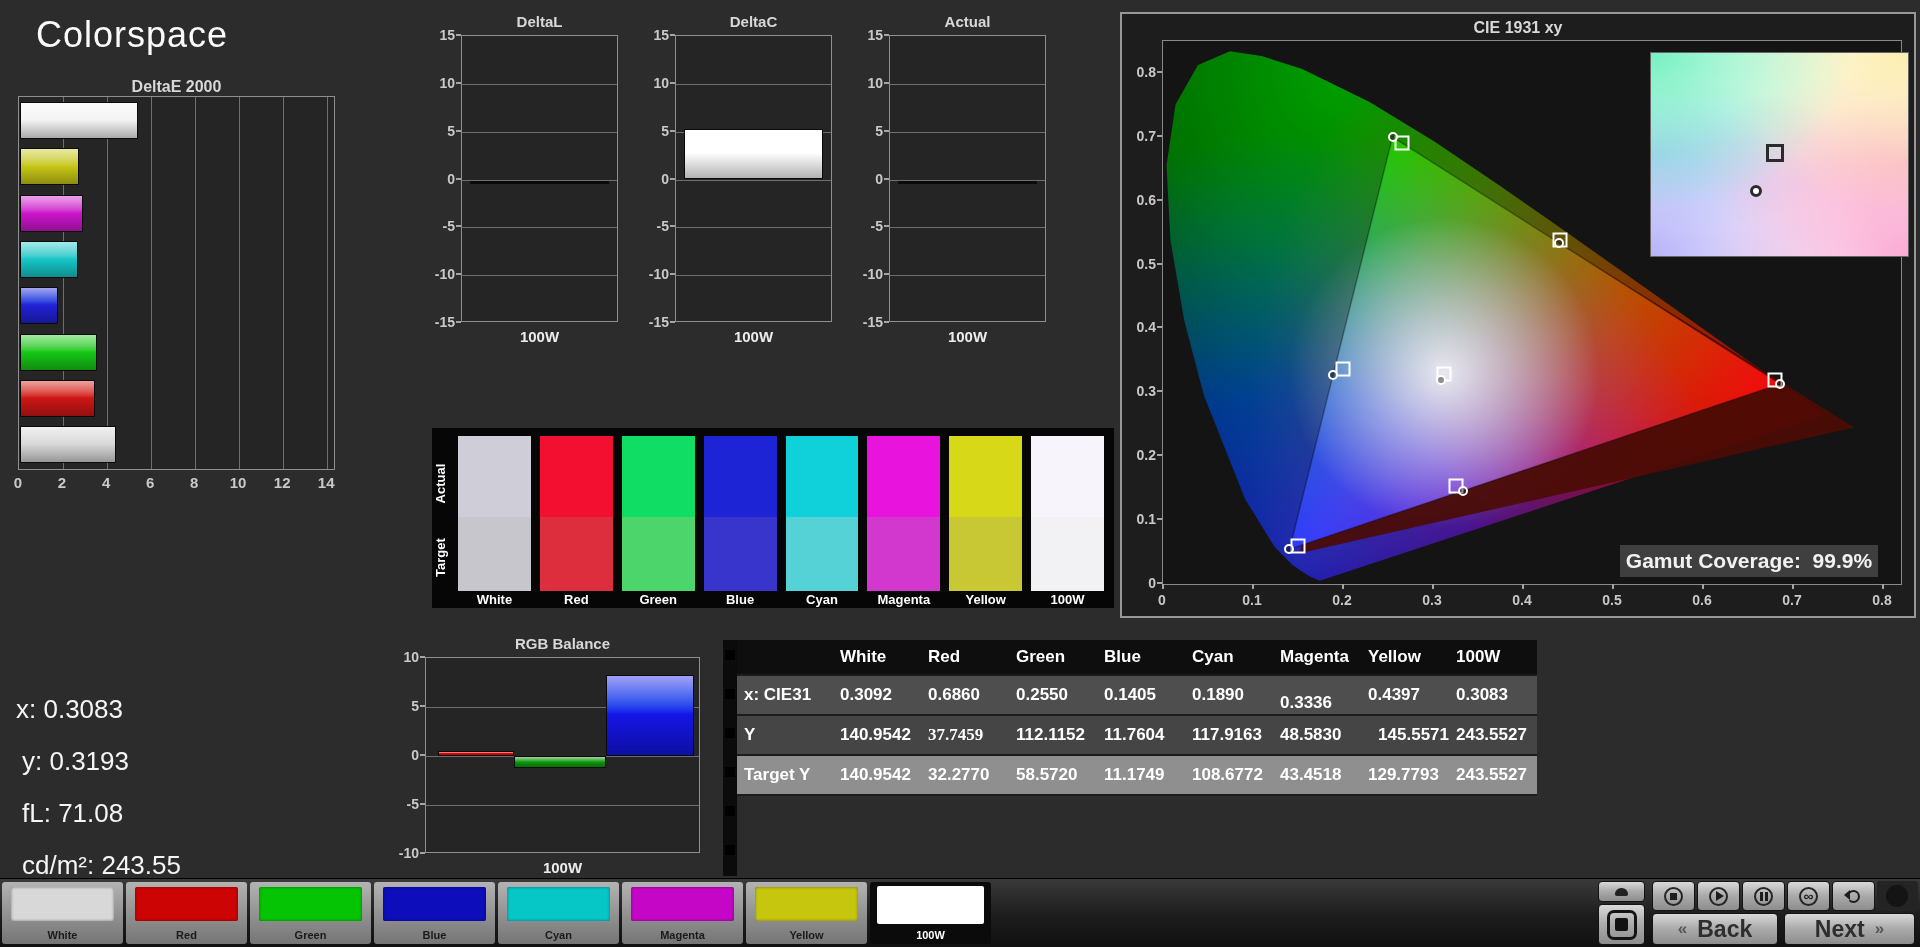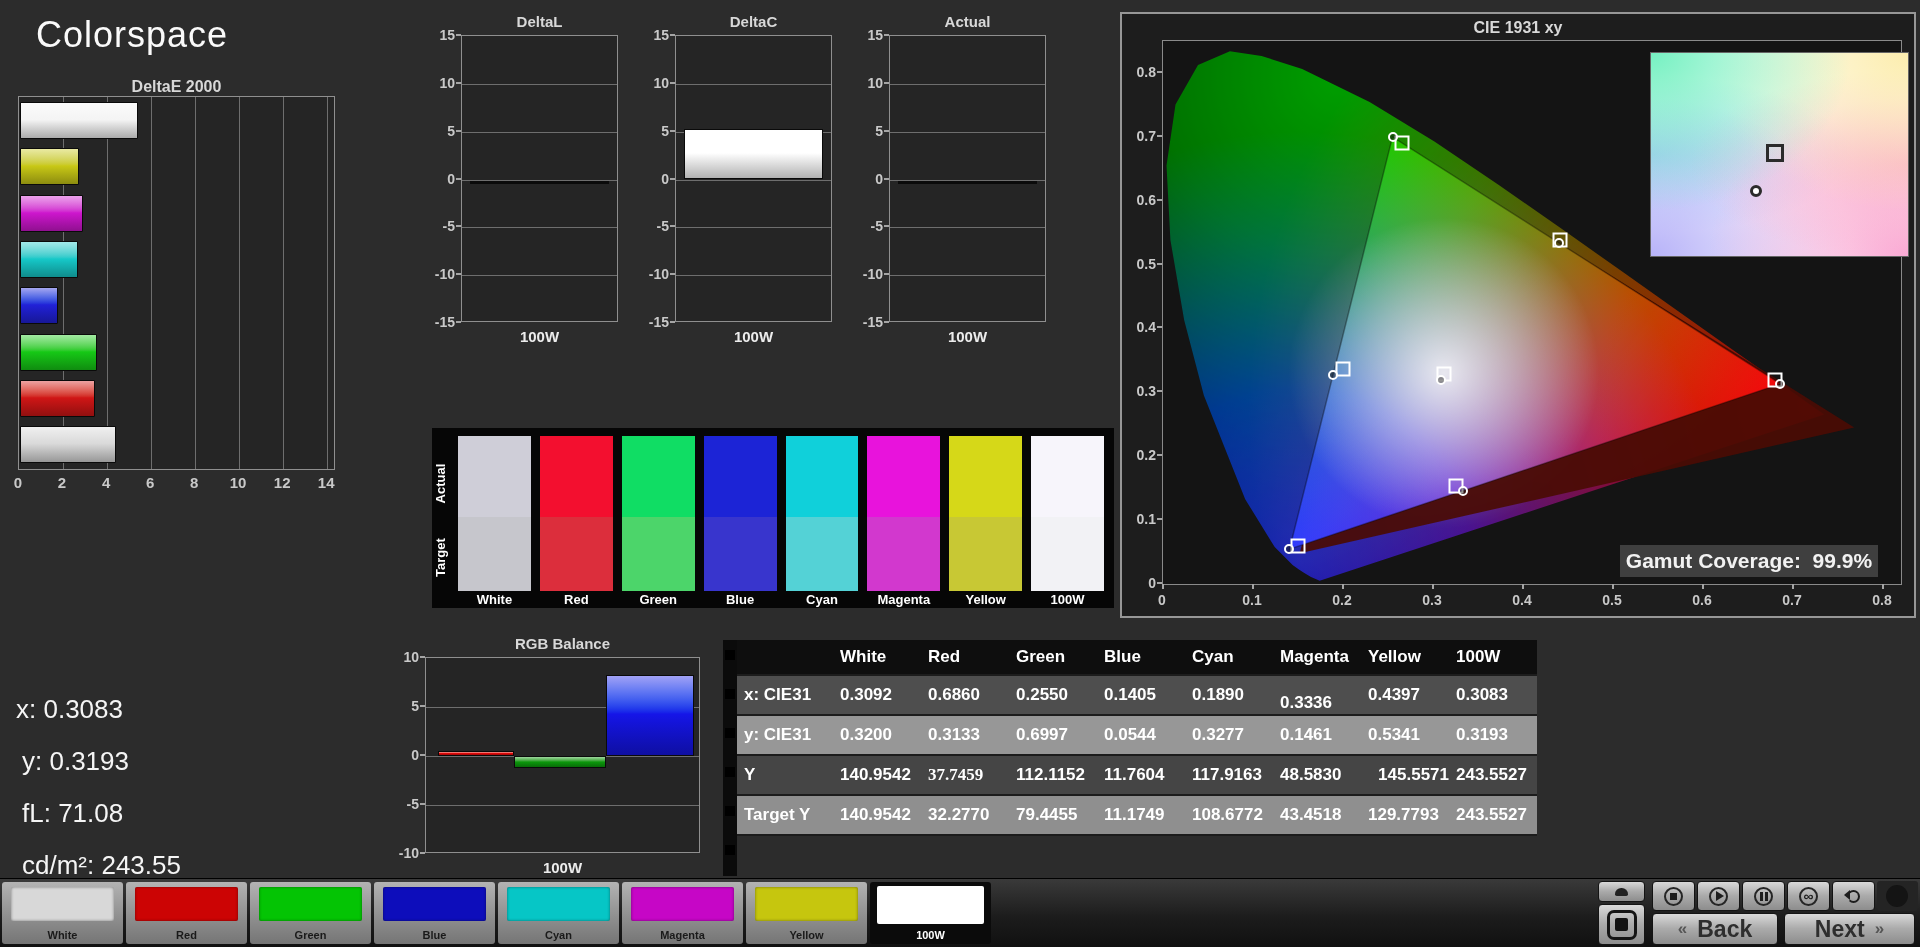--- a/index.html
+++ b/index.html
@@ -413,47 +413,36 @@
         <div class="tcell" style="width: 96px;">x: CIE31</div>
         <div class="tcell" style="width: 88px;">0.3092</div>
         <div class="tcell" style="width: 88px;">0.6860</div>
         <div class="tcell" style="width: 88px;">0.2550</div>
         <div class="tcell" style="width: 88px;">0.1405</div>
         <div class="tcell" style="width: 88px;">0.1890</div>
         <div class="tcell" style="width: 88px; margin-top: 8px;">0.3336</div>
         <div class="tcell" style="width: 88px;">0.4397</div>
         <div class="tcell" style="width: 88px;">0.3083</div>
       </div>
-      <div class="trow" style="background: rgb(151, 151, 151); height: 38px; line-height: 38px;">
-        <div class="tcell" style="width: 96px;">y: CIE31</div>
-        <div class="tcell" style="width: 88px;">0.3200</div>
-        <div class="tcell" style="width: 88px;">0.3133</div>
-        <div class="tcell" style="width: 88px;">0.6997</div>
-        <div class="tcell" style="width: 88px;">0.0544</div>
-        <div class="tcell" style="width: 88px;">0.3277</div>
-        <div class="tcell" style="width: 88px;">0.1461</div>
-        <div class="tcell" style="width: 88px;">0.5341</div>
-        <div class="tcell" style="width: 88px;">0.3193</div>
-      </div>
       <div class="trow" style="background: rgb(69, 69, 69); height: 38px; line-height: 38px;">
         <div class="tcell" style="width: 96px;">Y</div>
         <div class="tcell" style="width: 88px;">140.9542</div>
         <div class="tcell" style="width: 88px; font-family: Liberation Serif, serif;">37.7459</div>
         <div class="tcell" style="width: 88px;">112.1152</div>
         <div class="tcell" style="width: 88px;">11.7604</div>
         <div class="tcell" style="width: 88px;">117.9163</div>
         <div class="tcell" style="width: 88px;">48.5830</div>
         <div class="tcell" style="width: 88px; text-align: right;">145.5571</div>
         <div class="tcell" style="width: 88px;">243.5527</div>
       </div>
       <div class="trow" style="background: rgb(143, 143, 143); height: 38px; line-height: 38px;">
         <div class="tcell" style="width: 96px;">Target Y</div>
         <div class="tcell" style="width: 88px;">140.9542</div>
         <div class="tcell" style="width: 88px;">32.2770</div>
-        <div class="tcell" style="width: 88px;">79.4455</div>
+        <div class="tcell" style="width: 88px;">58.5720</div>
         <div class="tcell" style="width: 88px;">11.1749</div>
         <div class="tcell" style="width: 88px;">108.6772</div>
         <div class="tcell" style="width: 88px;">43.4518</div>
         <div class="tcell" style="width: 88px;">129.7793</div>
         <div class="tcell" style="width: 88px;">243.5527</div>
       </div>
     </div>
 
   <div class="abs" id="bottom-bar">
     <div id="pattern-buttons">

